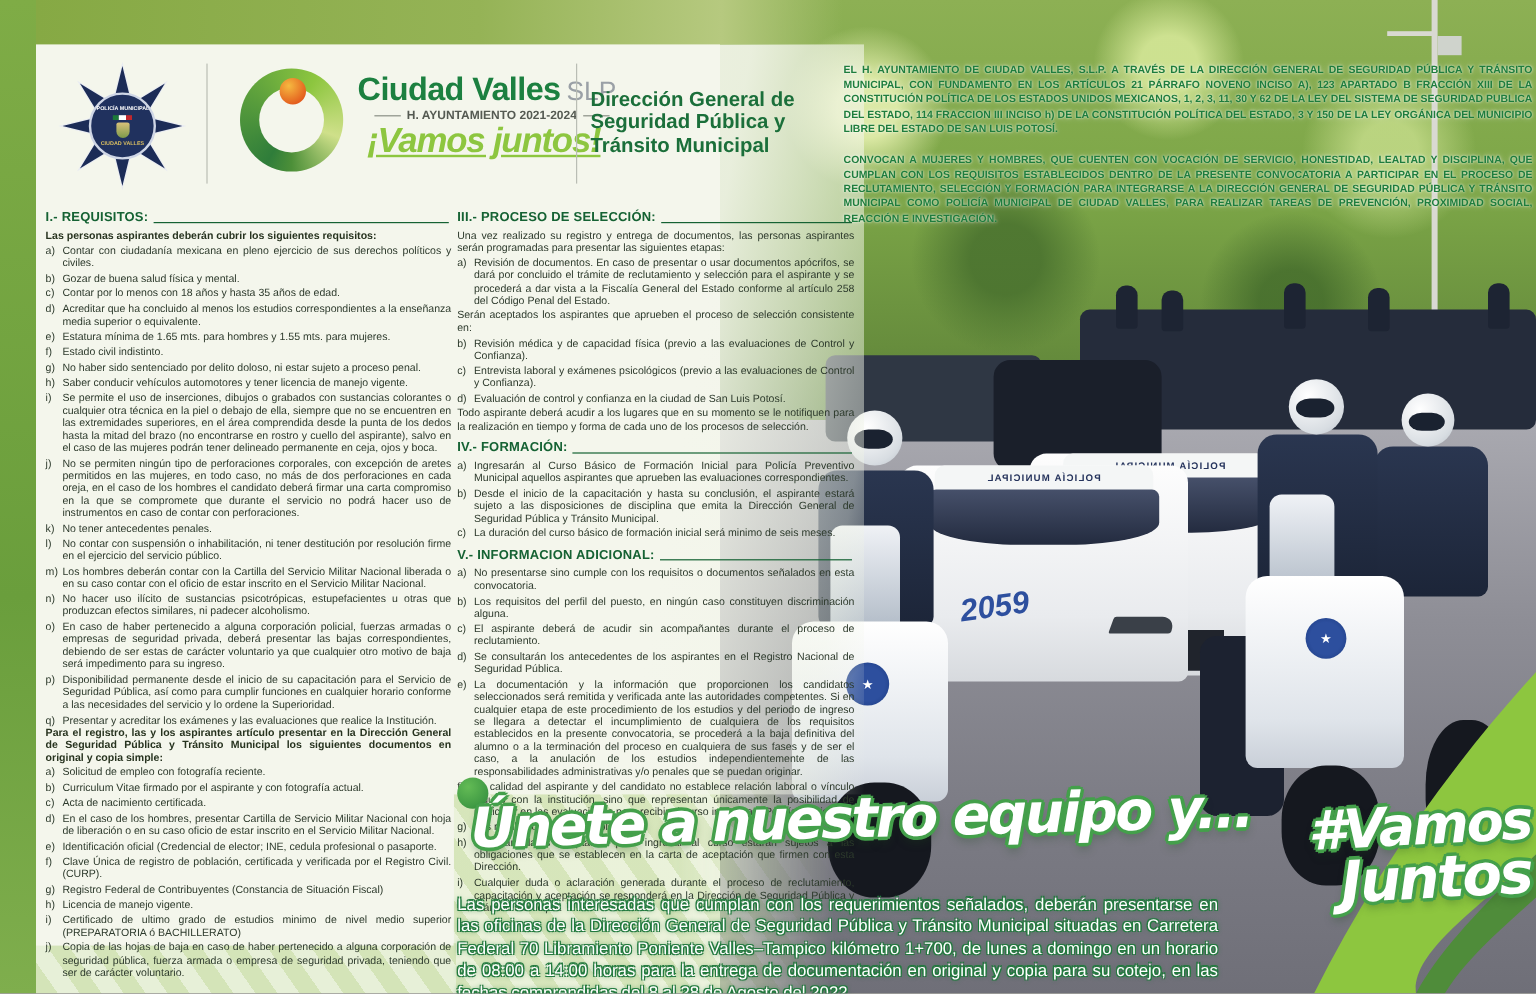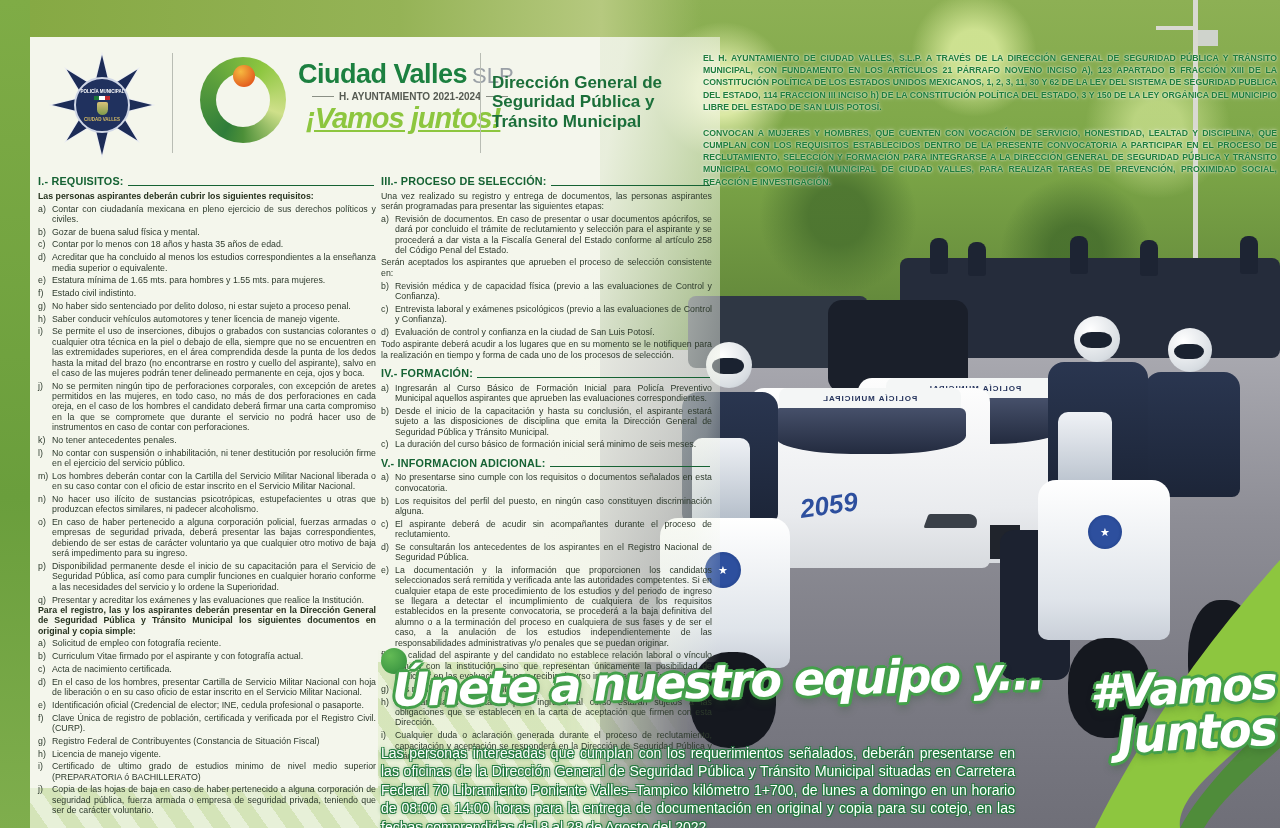--- a/index.html
+++ b/index.html
@@ -312,21 +312,21 @@
         </li>
         <li class="it">
           <span class="k">p)</span>
           <span class="t">Disponibilidad permanente desde el inicio de su capacitación para el Servicio de Seguridad Pública, así como para cumplir funciones en cualquier horario conforme a las necesidades del servicio y lo ordene la Superioridad.</span>
         </li>
         <li class="it">
           <span class="k">q)</span>
           <span class="t">Presentar y acreditar los exámenes y las evaluaciones que realice la Institución.</span>
         </li>
       </ul>
-    <div class="intro">Para el registro, las y los aspirantes deberán presentar en la Dirección General de Seguridad Pública y Tránsito Municipal los siguientes documentos en original y copia simple:</div>
+    <div class="intro">Para el registro, las y los aspirantes artículo presentar en la Dirección General de Seguridad Pública y Tránsito Municipal los siguientes documentos en original y copia simple:</div>
     <ul>
 
     <li class="it">
           <span class="k">a)</span>
           <span class="t">Solicitud de empleo con fotografía reciente.</span>
         </li>
         <li class="it">
           <span class="k">b)</span>
           <span class="t">Curriculum Vitae firmado por el aspirante y con fotografía actual.</span>
         </li>

